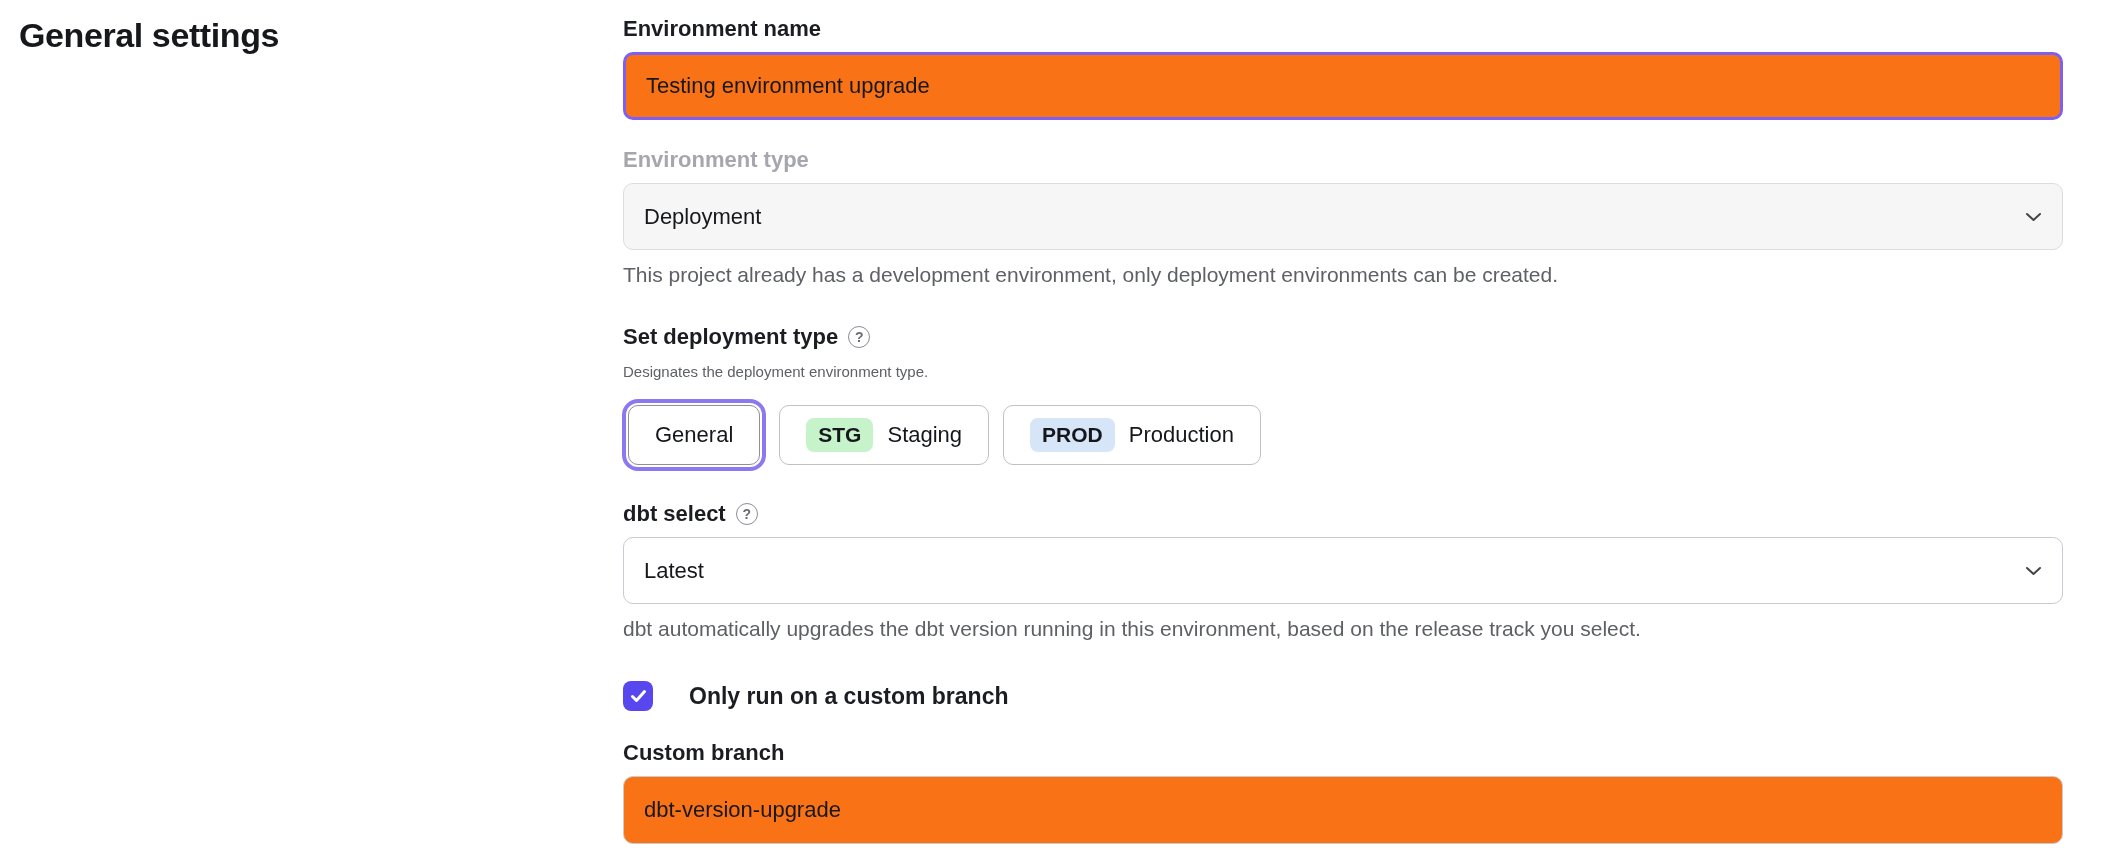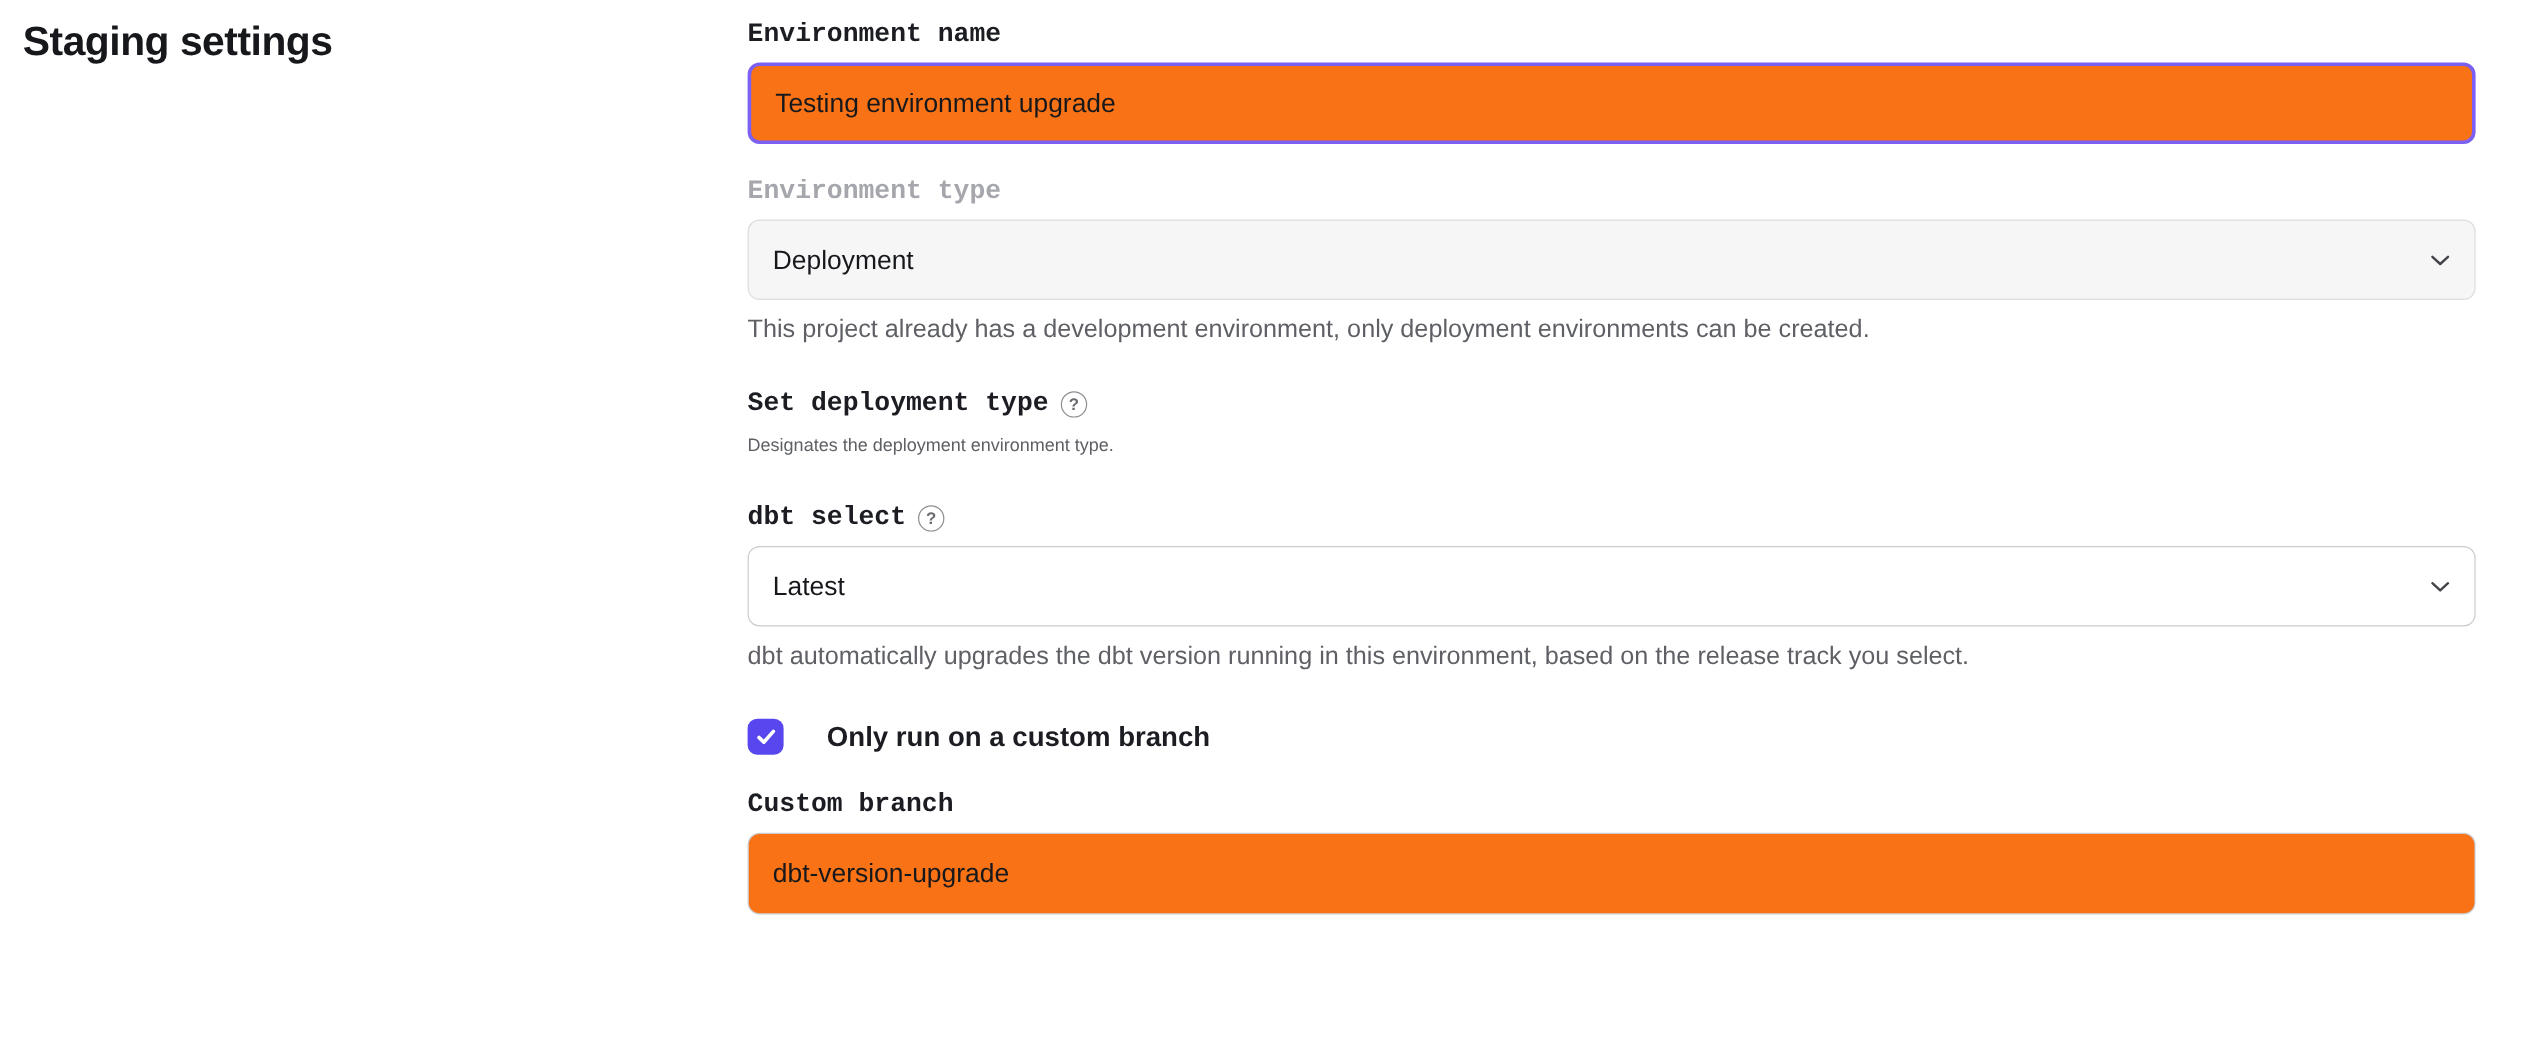--- a/index.html
+++ b/index.html
@@ -42,21 +42,20 @@
     padding-top: 14px;
     flex-shrink: 0;
   }
   .field-label {
     display: block;
     font-size: 22px;
     line-height: 30px;
     font-weight: 600;
     color: #1b1d22;
     margin: 0 0 8px 0;
-    font-family: Liberation Mono, monospace;
   }
   .field-label.disabled { color: #a5a7ad; }
   .label-row {
     display: flex;
     align-items: center;
     gap: 10px;
     margin-bottom: 8px;
   }
   .label-row .field-label { margin-bottom: 0; }
 
@@ -197,21 +196,21 @@
   }
 
   .custom-branch-field { margin-top: 27px; }
 </style>
 </head>
 <body>
 
 <div class="page">
 
   <div class="left-col">
-    <h1 class="page-title">Staging settings</h1>
+    <h1 class="page-title">General settings</h1>
   </div>
 
   <div class="form-col">
 
     <label class="field-label">Environment name</label>
     <input class="text-input focused" type="text" value="Testing environment upgrade" style="">
 
     <label class="field-label disabled section-gap-sm">Environment type</label>
     <div class="select-box disabled">
       <span class="select-value">Deployment</span>
@@ -222,20 +221,33 @@
       </span>
     </div>
     <p class="helper-text">This project already has a development environment, only deployment environments can be created.</p>
 
     <div class="label-row section-gap-lg">
       <span class="field-label">Set deployment type</span>
       <span class="help-icon">?</span>
     </div>
     <p class="sub-helper">Designates the deployment environment type.</p>
 
+    <div class="btn-row">
+      <button class="type-btn selected">
+        <span>General</span>
+      </button>
+      <button class="type-btn">
+        <span class="type-badge stg">STG</span>
+        <span>Staging</span>
+      </button>
+      <button class="type-btn">
+        <span class="type-badge prod">PROD</span>
+        <span>Production</span>
+      </button>
+    </div>
 
     <div class="label-row section-gap-md">
       <span class="field-label">dbt select</span>
       <span class="help-icon">?</span>
     </div>
     <div class="select-box">
       <span class="select-value">Latest</span>
       <span class="chevron">
         <svg width="17" height="10" viewBox="0 0 17 10">
             <path d="M2 2 L8.5 8 L15 2" fill="none" stroke="#43454a" stroke-width="2" stroke-linecap="round" stroke-linejoin="round"></path>

